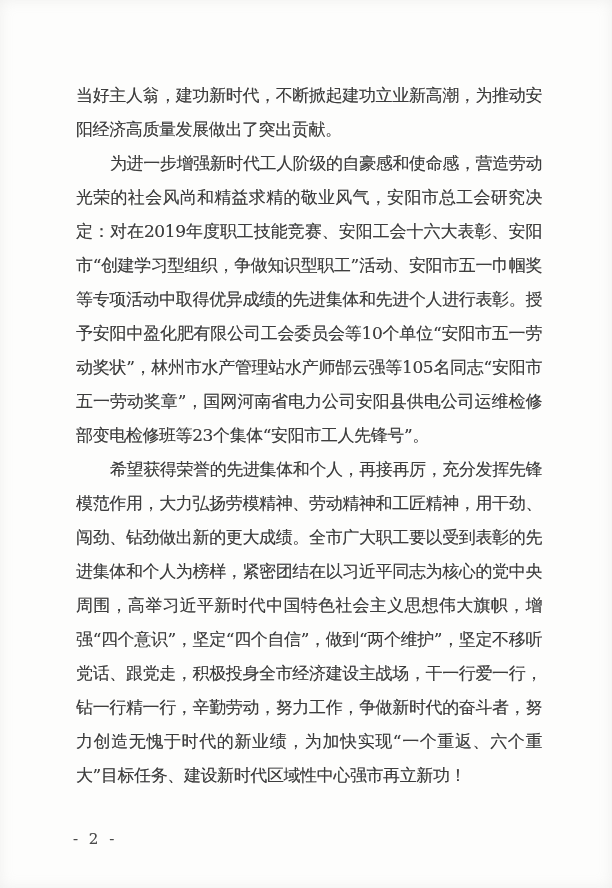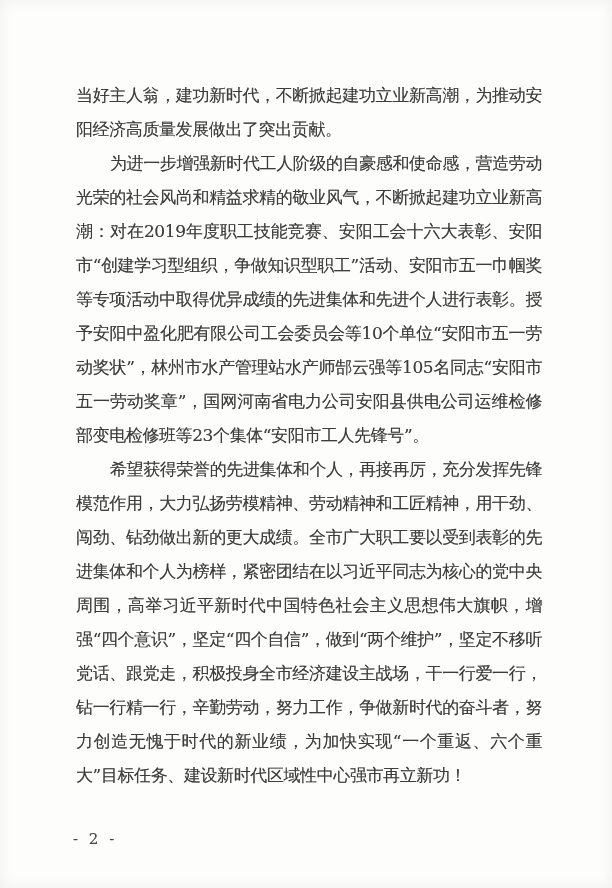--- a/index.html
+++ b/index.html
@@ -56,17 +56,17 @@
     color: #4a4a4a;
     text-shadow: 0 0 0.5px rgba(80,80,80,0.5);
   }
 </style>
 </head>
 <body>
 
 <div class="page">
   <div class="content">
     <p>当好主人翁，建功新时代，不断掀起建功立业新高潮，为推动安阳经济高质量发展做出了突出贡献。</p>
-    <p class="indent">为进一步增强新时代工人阶级的自豪感和使命感，营造劳动光荣的社会风尚和精益求精的敬业风气，不断掀起建功立业新高潮：对在2019年度职工技能竞赛、安阳工会十六大表彰、安阳市“创建学习型组织，争做知识型职工”活动、安阳市五一巾帼奖等专项活动中取得优异成绩的先进集体和先进个人进行表彰。授予安阳中盈化肥有限公司工会委员会等10个单位“安阳市五一劳动奖状”，林州市水产管理站水产师郜云强等105名同志“安阳市五一劳动奖章”，国网河南省电力公司安阳县供电公司运维检修部变电检修班等23个集体“安阳市工人先锋号”。</p>
+    <p class="indent">为进一步增强新时代工人阶级的自豪感和使命感，营造劳动光荣的社会风尚和精益求精的敬业风气，安阳市总工会研究决定：对在2019年度职工技能竞赛、安阳工会十六大表彰、安阳市“创建学习型组织，争做知识型职工”活动、安阳市五一巾帼奖等专项活动中取得优异成绩的先进集体和先进个人进行表彰。授予安阳中盈化肥有限公司工会委员会等10个单位“安阳市五一劳动奖状”，林州市水产管理站水产师郜云强等105名同志“安阳市五一劳动奖章”，国网河南省电力公司安阳县供电公司运维检修部变电检修班等23个集体“安阳市工人先锋号”。</p>
     <p class="indent">希望获得荣誉的先进集体和个人，再接再厉，充分发挥先锋模范作用，大力弘扬劳模精神、劳动精神和工匠精神，用干劲、闯劲、钻劲做出新的更大成绩。全市广大职工要以受到表彰的先进集体和个人为榜样，紧密团结在以习近平同志为核心的党中央周围，高举习近平新时代中国特色社会主义思想伟大旗帜，增强“四个意识”，坚定“四个自信”，做到“两个维护”，坚定不移听党话、跟党走，积极投身全市经济建设主战场，干一行爱一行，钻一行精一行，辛勤劳动，努力工作，争做新时代的奋斗者，努力创造无愧于时代的新业绩，为加快实现“一个重返、六个重大”目标任务、建设新时代区域性中心强市再立新功！</p>
   </div>
   <div class="page-number">- 2 -</div>
 </div>
 
 </body></html>

